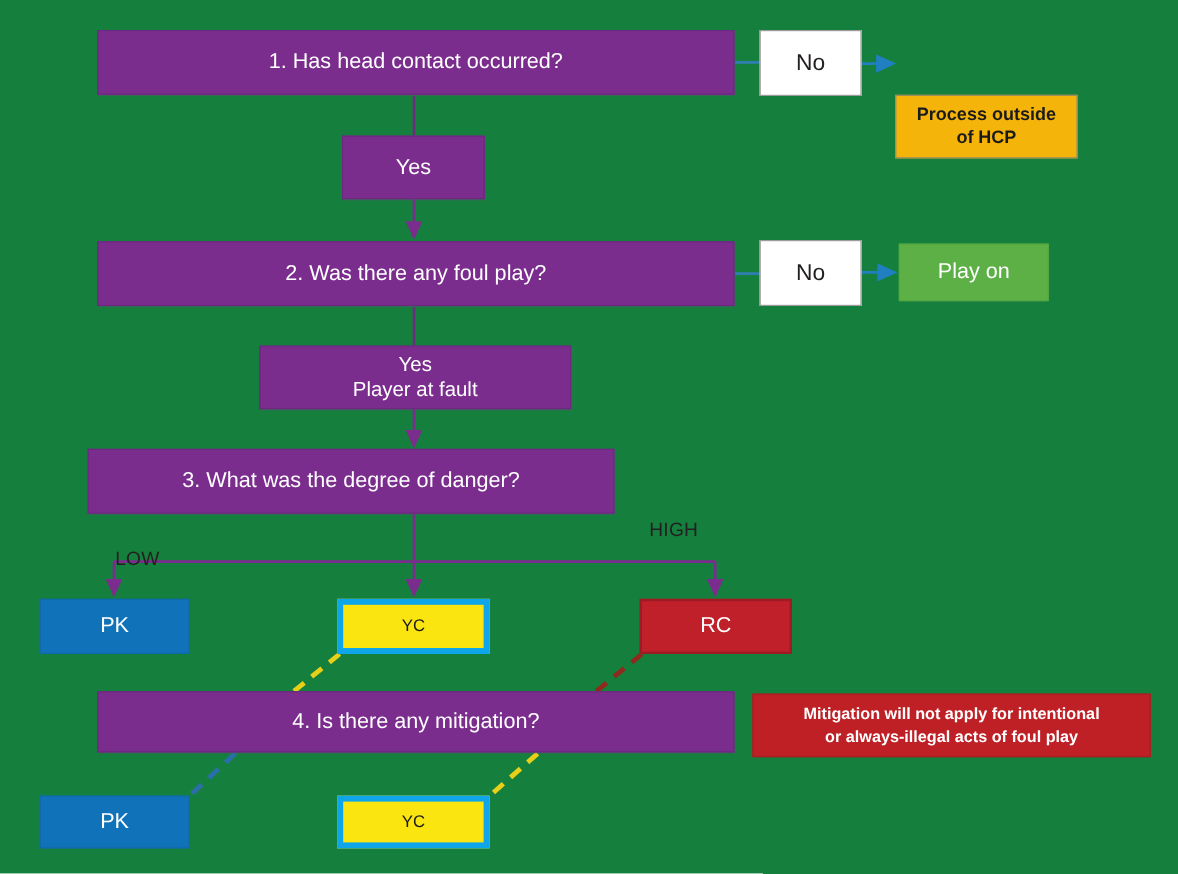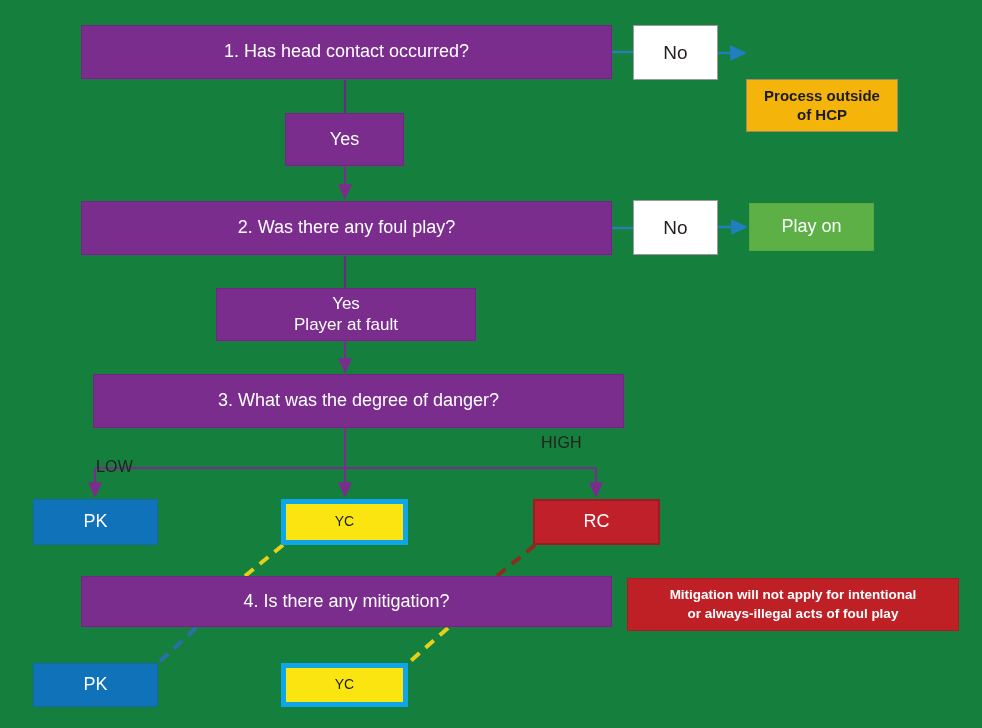--- a/index.html
+++ b/index.html
@@ -168,21 +168,21 @@
 
   <div class="node purple" style="left:81px; top:201px; width:531px; height:54px;">2. Was there any foul play?</div>
 
   <div class="node white-no" style="left:633px; top:200px; width:85px; height:55px;">No</div>
 
   <div class="node green" style="left:749px; top:203px; width:125px; height:48px;">Play on</div>
 
   <div class="node purple small" style="left:216px; top:288px; width:260px; height:53px;">Yes
 Player at fault</div>
 
-  <div class="node purple" style="left:93px; top:374px; width:531px; height:54px;">3. What was the degree of danger?</div>
+  <div class="node purple" style="left:73px; top:374px; width:439px; height:54px;">3. What was the degree of danger?</div>
 
   <div class="branch-label" style="left:96px; top:434px;margin-top:24px;">LOW</div>
 
   <div class="branch-label" style="left:541px; top:434px;">HIGH</div>
 
   <div class="node blue" style="left:33px; top:499px; width:125px; height:46px;">PK</div>
 
   <div class="node yellow" style="left:281px; top:499px; width:127px; height:46px;">YC</div>
 
   <div class="node red" style="left:533px; top:499px; width:127px; height:46px;">RC</div>

